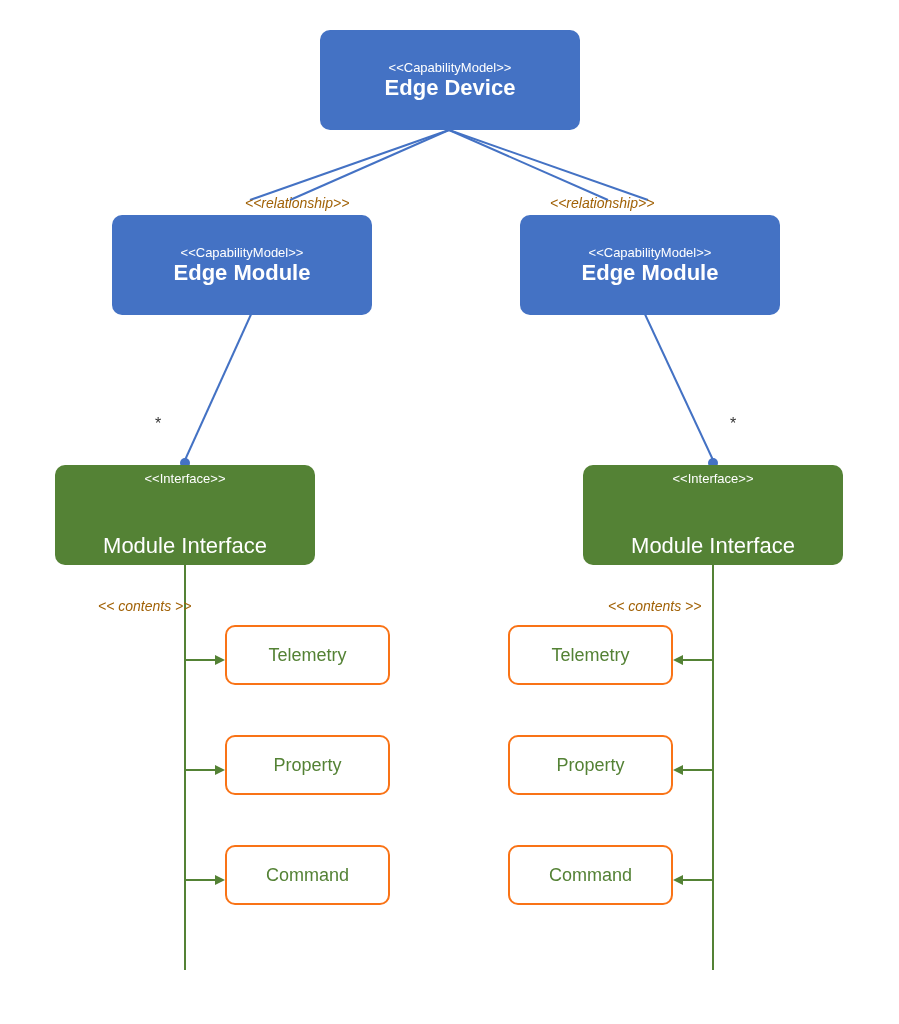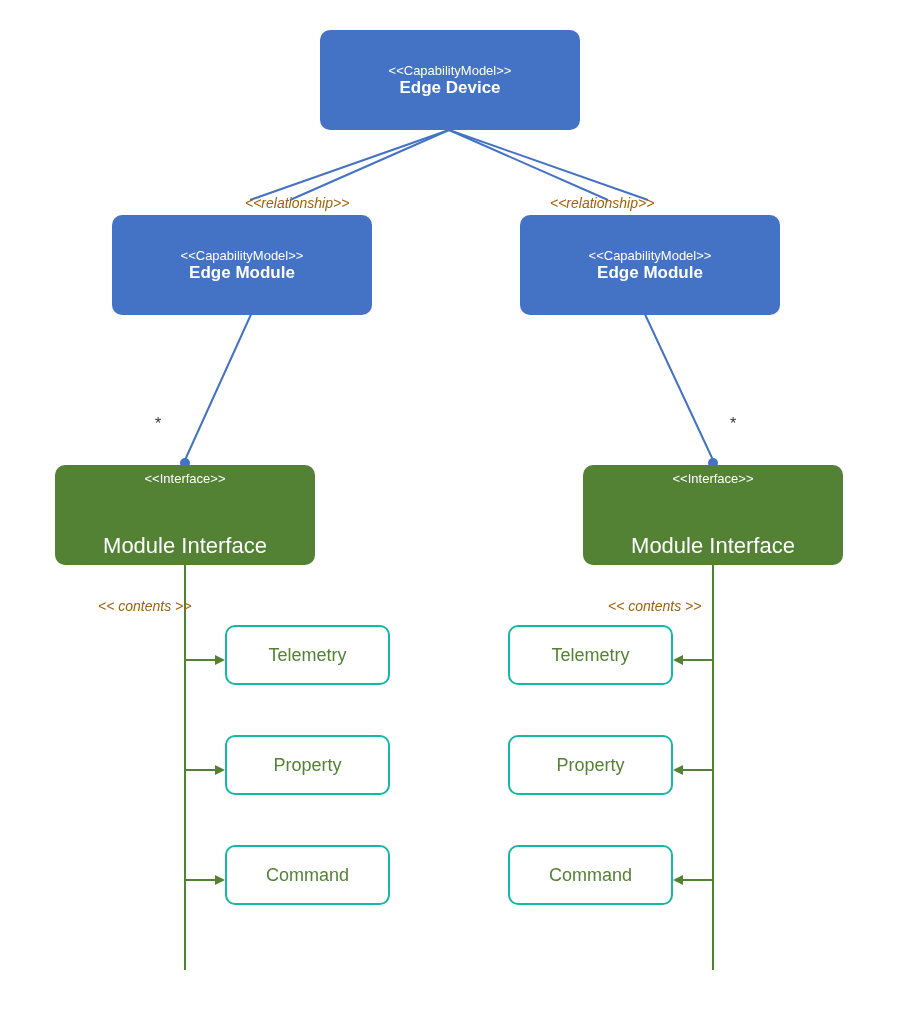--- a/index.html
+++ b/index.html
@@ -26,21 +26,21 @@
       text-align: center;
       position: absolute;
       padding: 10px 15px;
     }
     .blue-node .stereotype {
       font-size: 13px;
       font-weight: normal;
       display: block;
     }
     .blue-node .node-title {
-      font-size: 17px;
+      font-size: 22px;
       font-weight: bold;
       display: block;
     }
 
     
     .green-node {
       background: #548235;
       border-radius: 10px;
       color: white;
       text-align: center;
@@ -54,21 +54,21 @@
       display: block;
     }
     .green-node .node-title {
       font-size: 22px;
       font-weight: normal;
       display: block;
     }
 
     
     .content-box {
-      border: 2px solid #14b8a6;
+      border: 2px solid #f97316;
       border-radius: 10px;
       color: #548235;
       text-align: right;
       position: absolute;
       font-size: 18px;
       background: white;
       display: flex;
       align-items: center;
       justify-content: center;
     }

